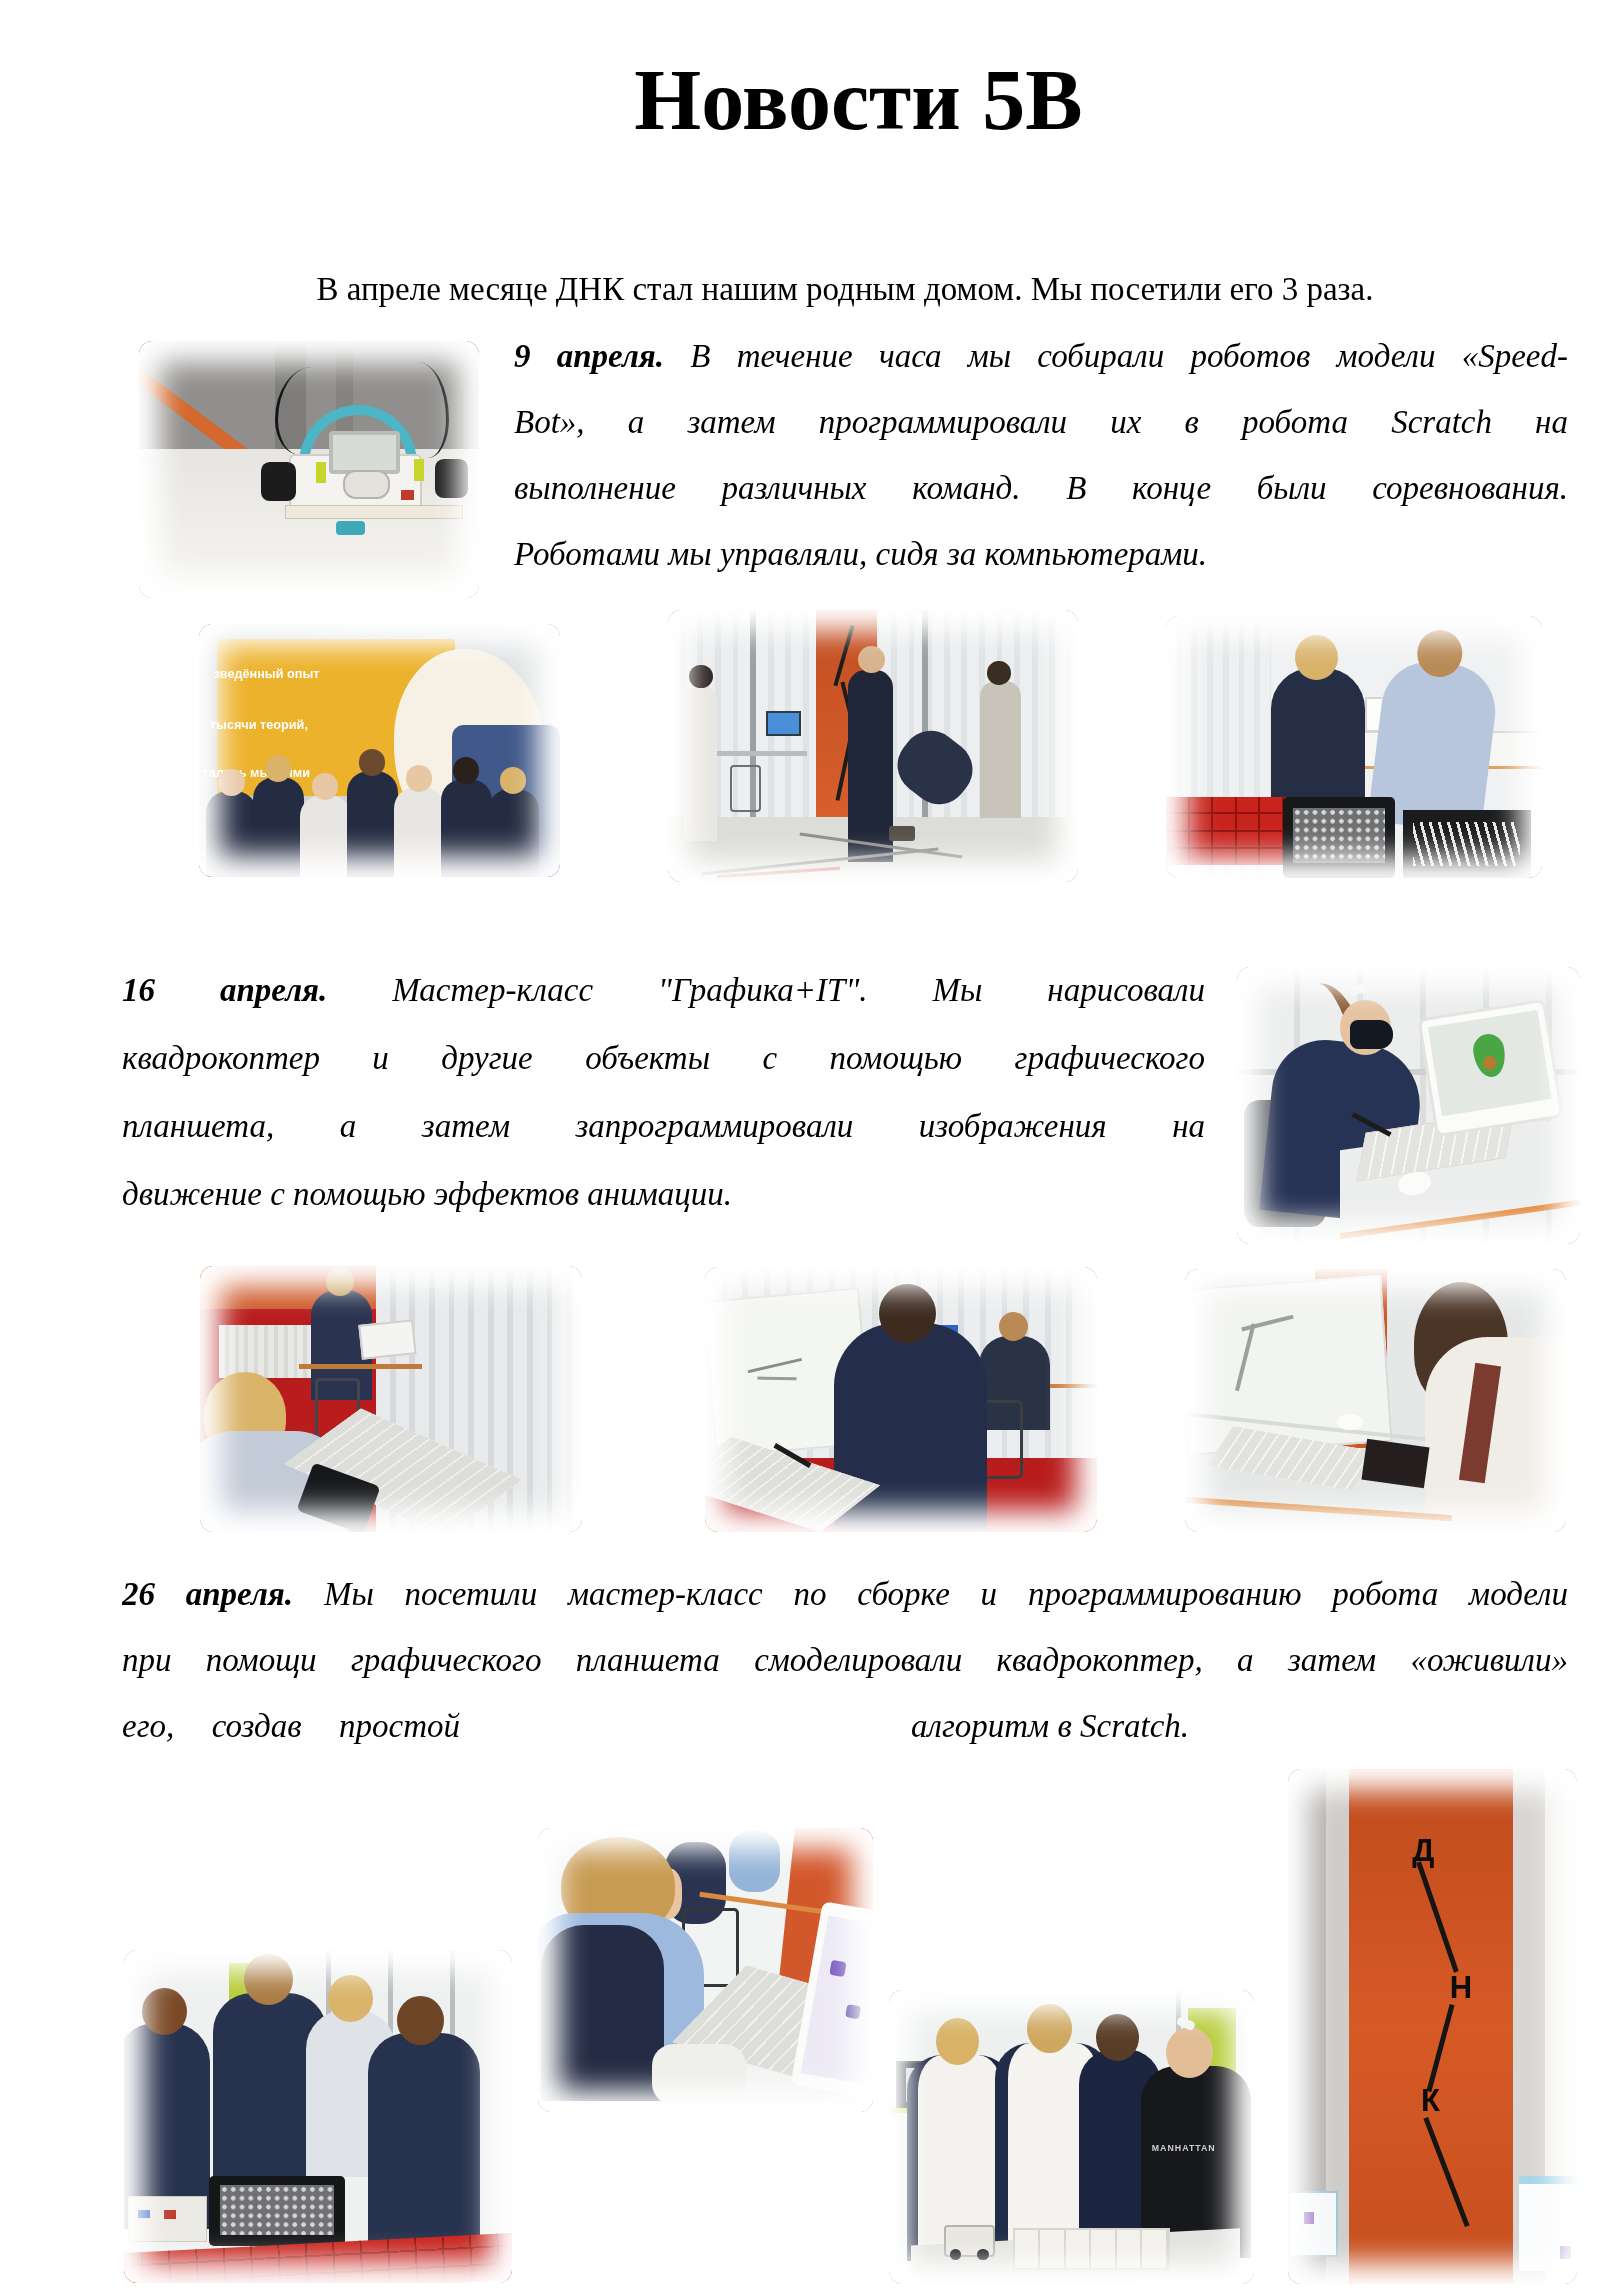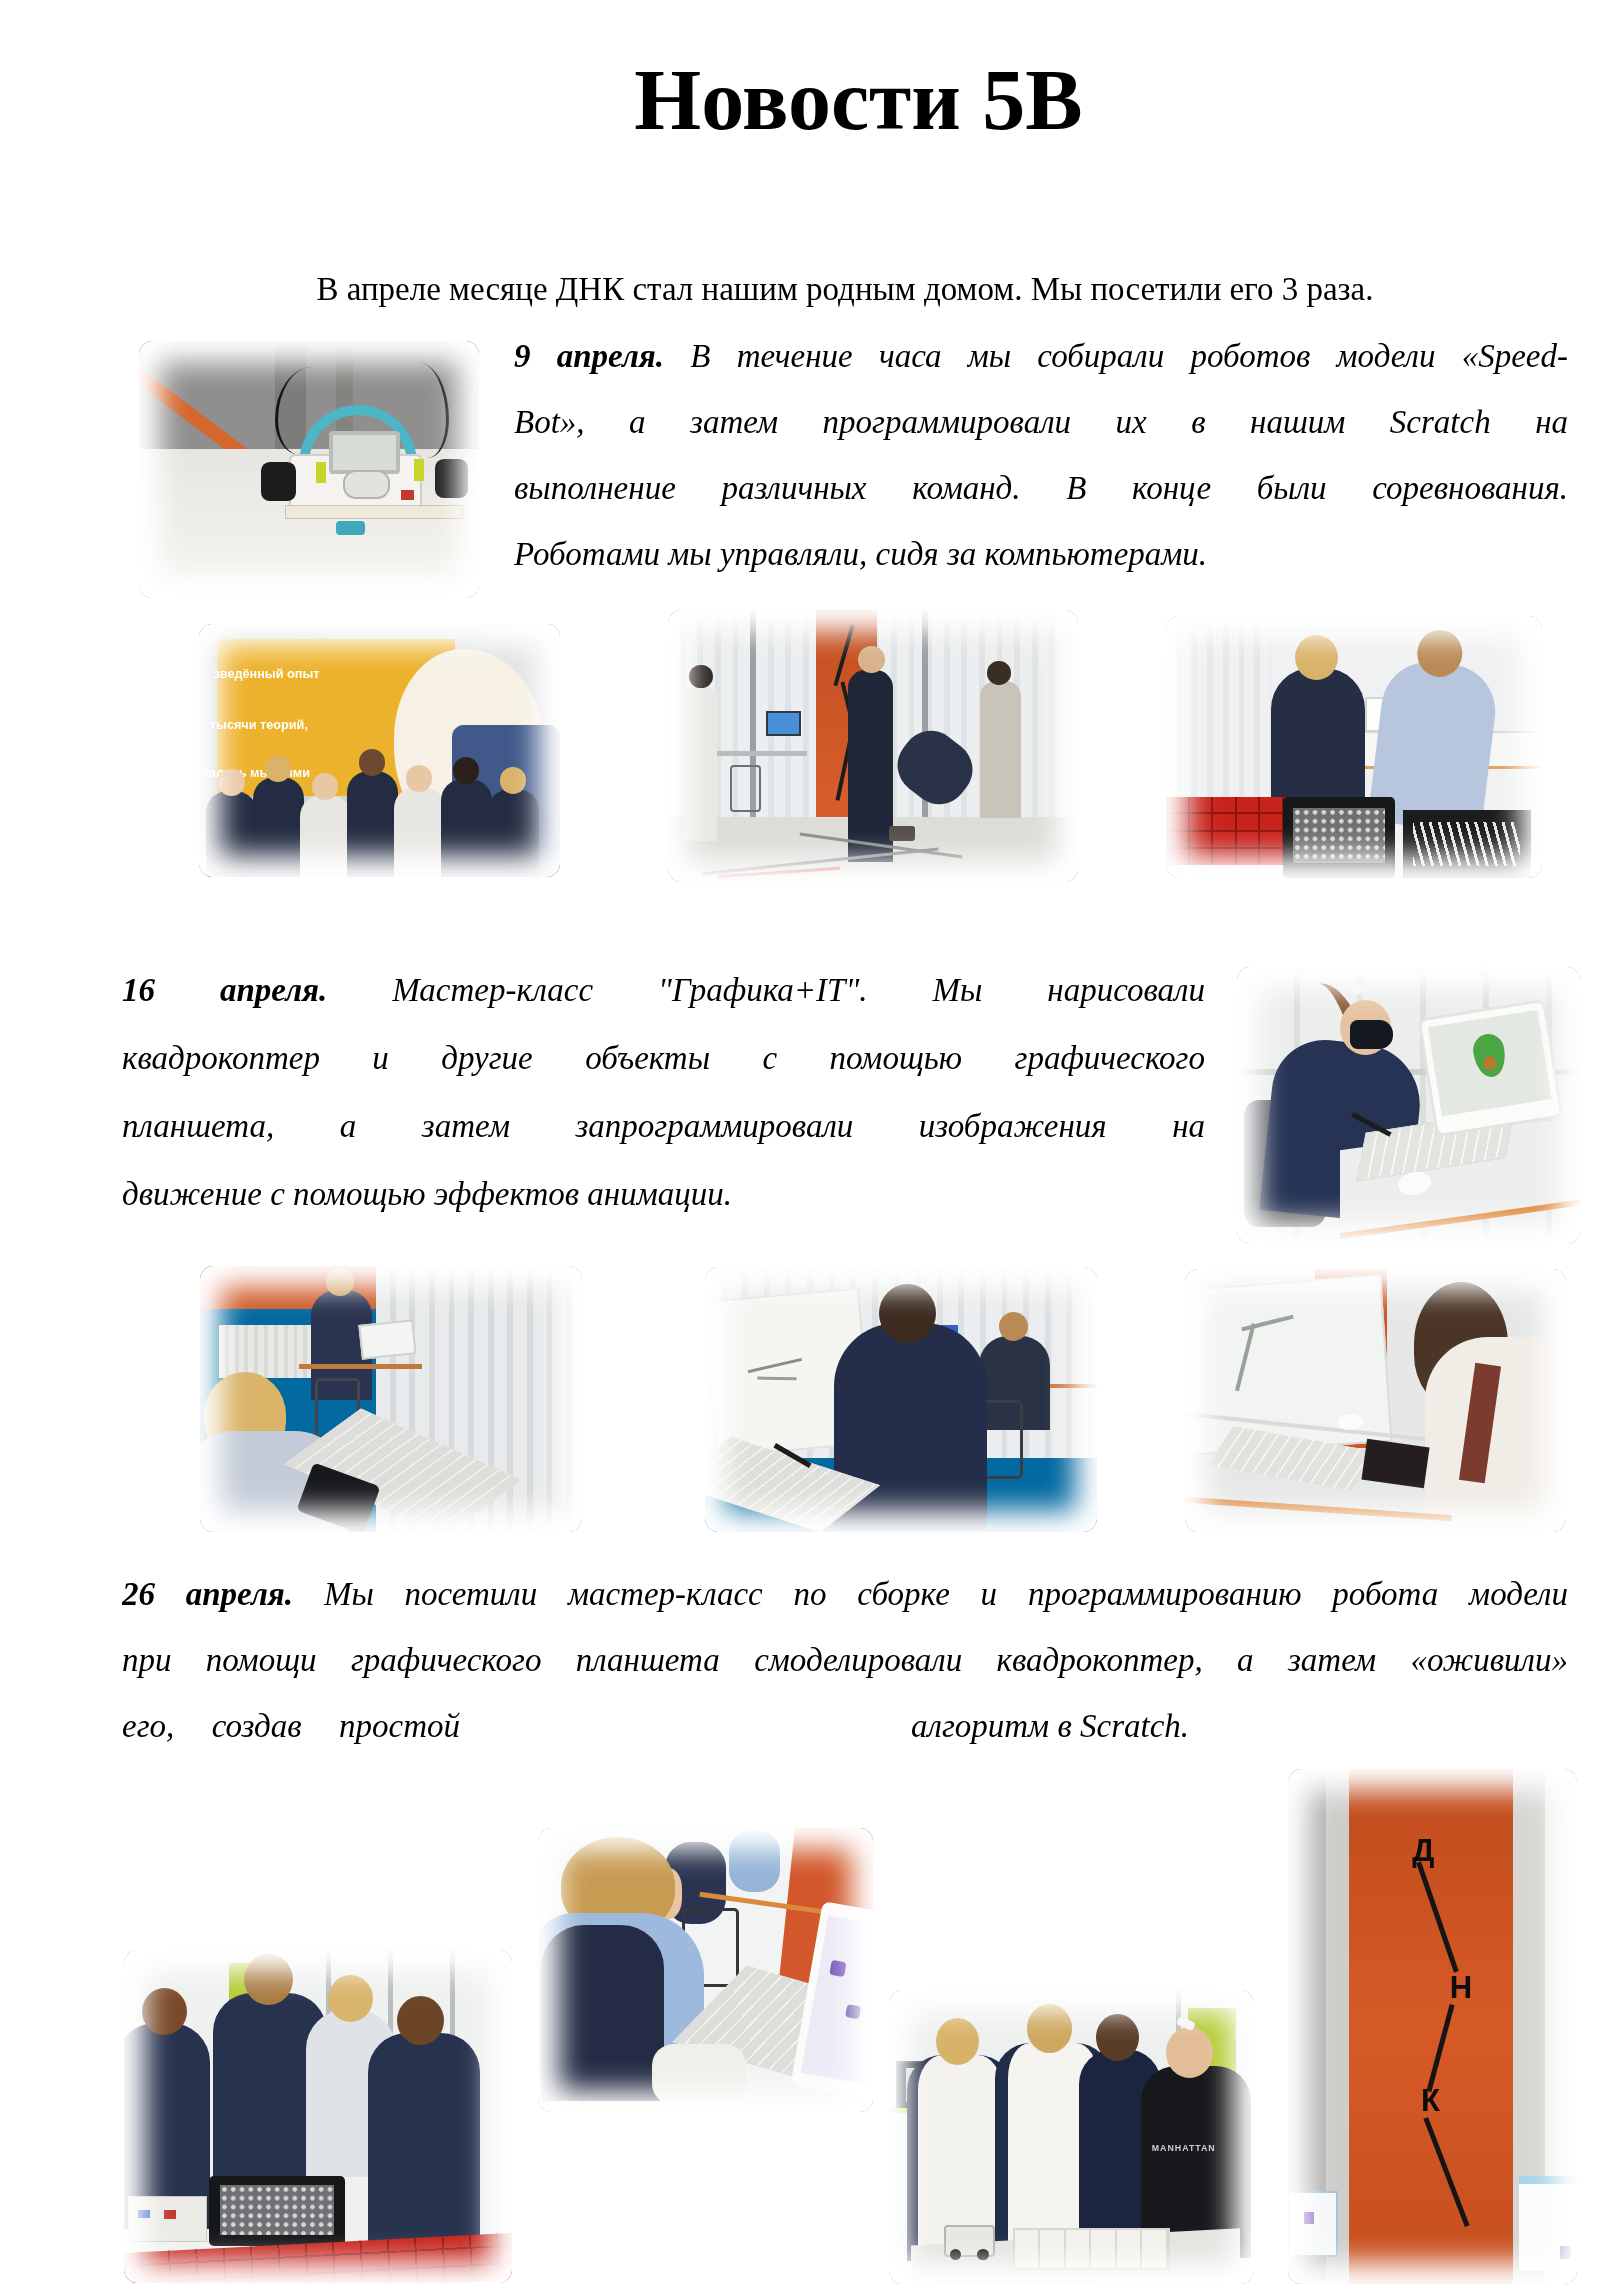--- a/index.html
+++ b/index.html
@@ -15,21 +15,21 @@
   .para .ln{text-align:justify;text-align-last:justify;overflow:hidden;}
   .p9 .ln{height:66px;line-height:66px;}
   .p16 .ln{height:68px;line-height:68px;}
   .p22 .ln{height:66px;line-height:66px;}
   .para .lnlast{text-align:left;text-align-last:left;}
   .ln4{position:relative;text-align:left !important;text-align-last:left !important;}
   .l4a{display:inline-block;width:338px;text-align:justify;text-align-last:justify;vertical-align:top;}
   .l4b{position:absolute;left:789px;top:0;}
 
   
-  .photo{position:absolute;border-radius:13.7px;overflow:hidden;background:#0369a1;}
+  .photo{position:absolute;border-radius:13.7px;overflow:hidden;background:#b91c1c;}
   .photo i{position:absolute;display:block;}
   .photo::after{content:"";position:absolute;inset:-2px;border-radius:13.7px;
                 box-shadow:inset 0 0 27.4px 23.5px #fff;z-index:6;pointer-events:none;}
 
   
   .ph-a .wall{left:0;top:0;right:0;height:42%;background:#908f8d;}
   .ph-a .pil1{left:40%;top:0;width:9%;height:42%;background:#7d7c7a;}
   .ph-a .pil2{left:58%;top:0;width:5%;height:42%;background:#85837f;}
   .ph-a .stripe{left:-14%;top:-4%;width:58%;height:13.7px;background:#d4682e;transform:rotate(37deg);transform-origin:left top;}
   .ph-a .table{left:0;top:42%;right:0;bottom:0;background:linear-gradient(180deg,#e6e5e1,#f6f5f1);}
@@ -290,21 +290,21 @@
     <i class="whR"></i>
     <i class="ay1"></i>
     <i class="ay2"></i>
     <i class="red"></i>
     <i class="bum"></i>
     <i class="teal"></i>
   </div>
 
   <div class="para p9" style="left:466px;top:323px;width:1054px;">
     <div class="ln"><b>9 апреля.</b> <span>В течение часа мы собирали роботов модели «Speed-</span></div>
-    <div class="ln">Bot», а затем программировали их в нашим Scratch на</div>
+    <div class="ln">Bot», а затем программировали их в робота Scratch на</div>
     <div class="ln">выполнение различных команд. В конце были соревнования.</div>
     <div class="ln lnlast">Роботами мы управляли, сидя за компьютерами.</div>
   </div>
 
   <div class="photo ph-b" style="left:151px;top:624px;width:361px;height:253px;">
     <i class="bg"></i>
     <i class="poster"></i>
     <i class="face"></i>
     <i class="pt pt0">зведённый опыт</i>
     <i class="pt pt1">тысячи теорий,</i>

